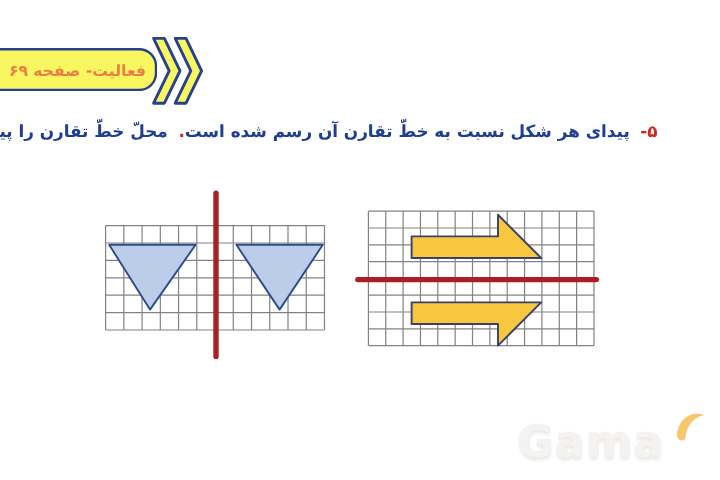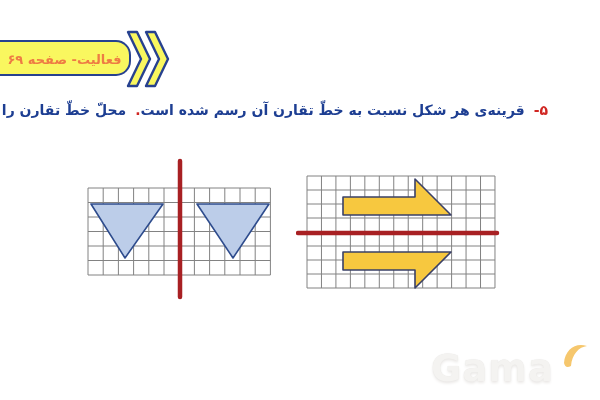--- a/index.html
+++ b/index.html
@@ -60,21 +60,21 @@
       <span class="ribbon-label" dir="rtl">فعالیت- صفحه ۶۹</span>
     </div>
     <svg class="chevrons" width="46" height="58" viewBox="0 0 46 58">
       <polygon points="1,2 10,2 23,29 10,56 1,56 14,29" fill="#f9f75f" stroke="#27418f" stroke-width="2.4" stroke-linejoin="round"></polygon>
       <polygon points="19,2 28,2 41,29 28,56 19,56 32,29" fill="#f9f75f" stroke="#27418f" stroke-width="2.4" stroke-linejoin="round"></polygon>
     </svg>
   </div>
 
   <div class="question" dir="rtl">
     <span class="q-num">۵-</span>
-    <span class="q-part">قرینه‌ی هر شکل نسبت به خطّ تقارن آن رسم شده است</span><span class="q-dot">.</span>
+    <span class="q-part">پیدا‌ی هر شکل نسبت به خطّ تقارن آن رسم شده است</span><span class="q-dot">.</span>
     <span class="q-part">محلّ خطّ تقارن را پیدا کنید</span>
   </div>
 
   <div class="figure fig-left"><svg width="205" height="142" viewBox="0 0 205 142">
         <path d="M5 30V117M20.2 30V117M35.4 30V117M50.599999999999994 30V117M65.8 30V117M81 30V117M96.19999999999999 30V117M111.39999999999999 30V117M126.6 30V117M141.79999999999998 30V117M157 30V117M172.2 30V117M187.39999999999998 30V117M5 30H187.39999999999998M5 44.5H187.39999999999998M5 59H187.39999999999998M5 73.5H187.39999999999998M5 88H187.39999999999998M5 102.5H187.39999999999998M5 117H187.39999999999998" fill="none" stroke="#828282" stroke-width="1"></path>
         <polygon points="8,46 80,46 42,100" fill="#bccde9" stroke="#2e4c8d" stroke-width="1.6" stroke-linejoin="round"></polygon>
         <polygon points="114,46 186,46 150,100" fill="#bccde9" stroke="#2e4c8d" stroke-width="1.6" stroke-linejoin="round"></polygon>
         <line x1="97" y1="3" x2="97" y2="139" stroke="#a82023" stroke-width="4.5" stroke-linecap="round"></line>
       </svg></div>
 

